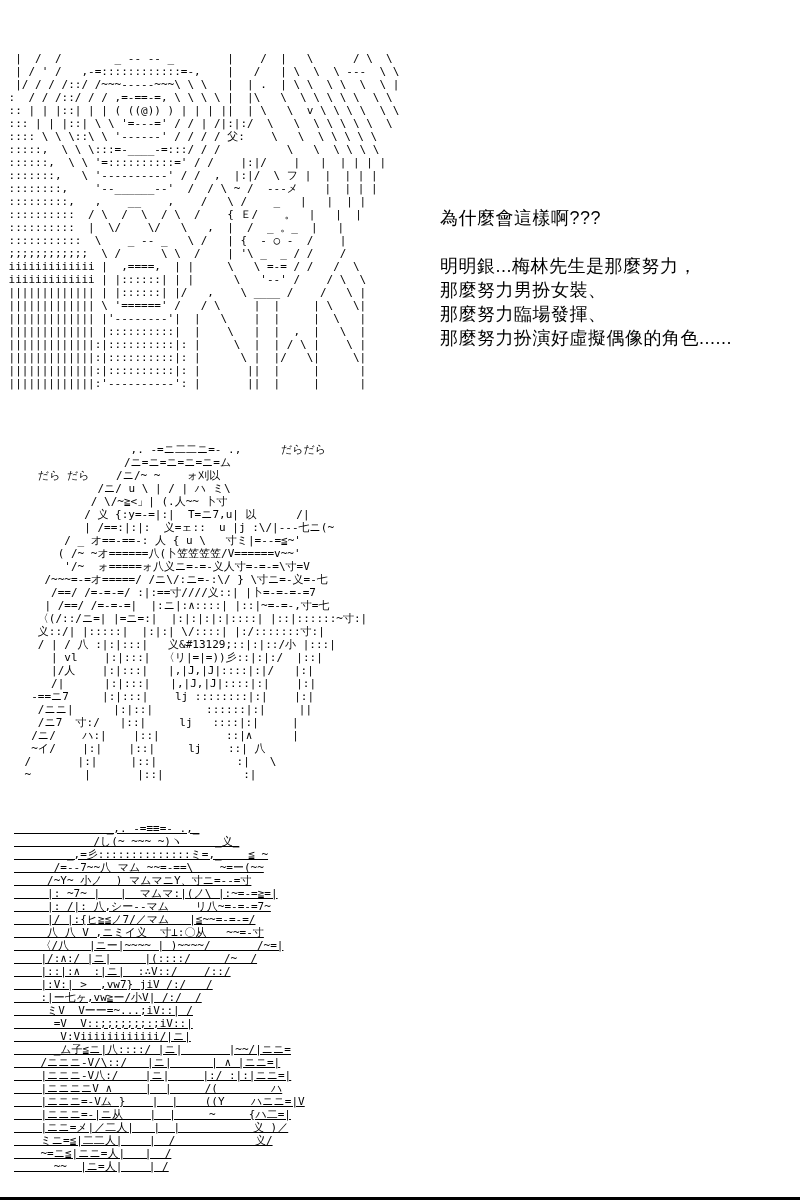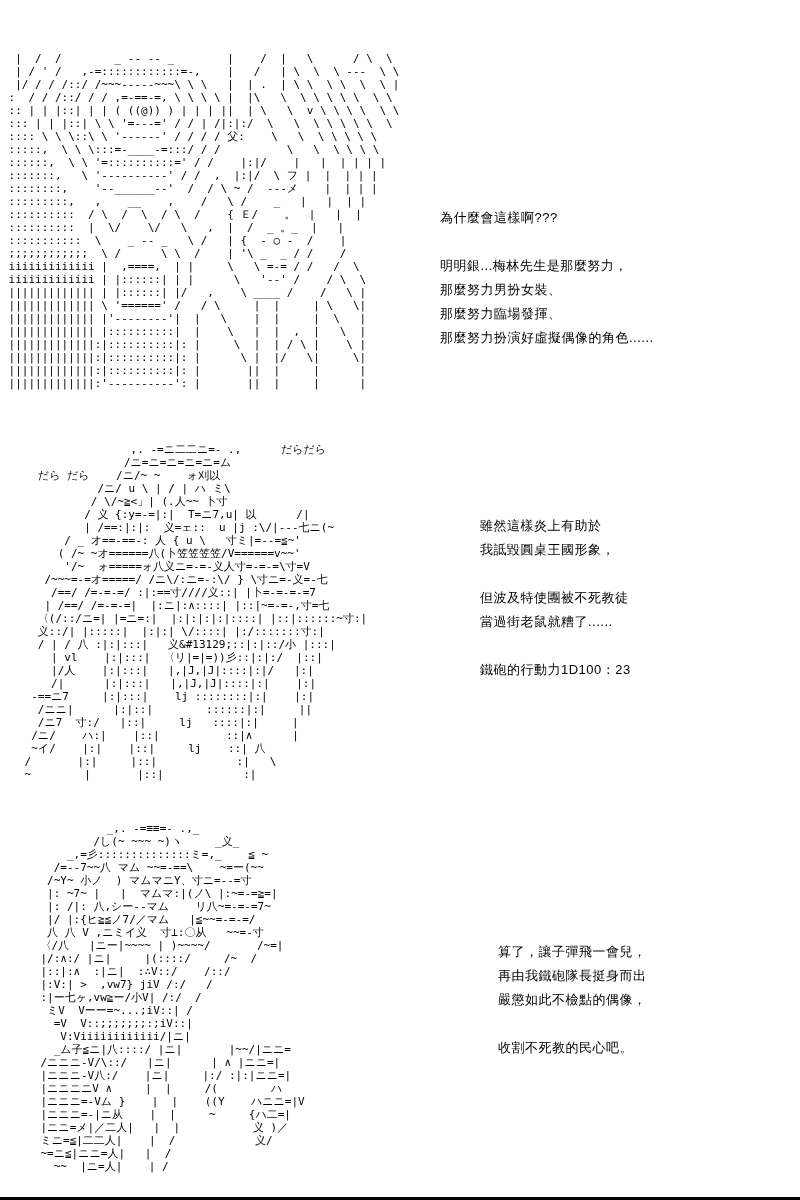--- a/index.html
+++ b/index.html
@@ -17,31 +17,31 @@
     margin: 0;
     font-family: "DejaVu Sans Mono", monospace;
     font-size: 11px;
     line-height: 13px;
     color: #000000;
     white-space: pre;
     letter-spacing: 0;
   }
   .dialogue {
     position: absolute;
-    font-size: 13px;
+    font-size: 18px;
     line-height: 24px;
     color: #000000;
     white-space: pre-line;
     letter-spacing: 0.5px;
   }
   .aa1 { left: 2px;  top: 52px;  }
   .d1  { left: 440px; top: 206px; }
   .aa2 { left: 18px;  top: 443px; }
   .d2  { left: 480px; top: 514px; }
-  .aa3 { left: 14px; top: 822px; }
+  .aa3 { left: 14px; top: 822px; text-decoration: underline; }
   .d3  { left: 498px; top: 940px; }
   .bottom-line {
     position: absolute;
     left: 0; right: 0; bottom: 0;
     height: 3px;
     background: #000000;
   }
 </style>
 </head>
 <body>
@@ -102,27 +102,20 @@
      |/人    |:|:::|   |,|J,|J|::::|:|/   |:|
      /|      |:|:::|   |,|J,|J|::::|:|    |:|
   -==ニ7     |:|:::|    lj ::::::::|:|    |:|
    /ニニ|      |:|::|        ::::::|:|     ||
    /ニ7  寸:/   |::|     lj   ::::|:|     |
   /ニ/    ハ:|    |::|          ::|∧      |
   ~イ/    |:|    |::|     lj    ::| 八
  /       |:|     |::|            :|   \
  ~        |       |::|            :|</pre>
 
-  <div class="dialogue d2">雖然這樣炎上有助於
-我詆毀圓桌王國形象，
-
-但波及特使團被不死教徒
-當過街老鼠就糟了......
-
-鐵砲的行動力1D100：23</div>
 
   <pre class="aa aa3">              _,. -=≡≡=- .,_
             /し(~ ~~~ ~)ヽ     _义_
         _,=彡::::::::::::::ミ=,_    ≦ ~
       /=--7~~八 マム ~~=-==\    ~=ー(~~
      /~Y~ 小ノ  ) マムマニY、寸ニ=--=寸
      |: ~7~ |   |  マムマ:|(ノ\ |:~=-=≧=|
      |: /|: 八,シー--マム    リ八~=-=-=7~
      |/ |:{ヒ≧≦ノ7/／マム   |≦~~=-=-=/
      八 八 V ,ニミイ义  寸⊥:〇从   ~~=-寸
@@ -138,21 +131,16 @@
     /ニニニ-V/\::/   |ニ|      | ∧ |ニニ=|
     |ニニニ-V八:/    |ニ|     |:/ :|:|ニニ=|
     |ニニニニV ∧     |  |     /(        ハ
     |ニニニ=-Vム }    |  |    ((Y    ハニニ=|V
     |ニニニ=-|ニ从    |  |     ~     {ハ二=|
     |ニニ=メ|／二人|   |  |           义 )／
     ミニ=≦|二二人|    |  /            义/
     ~=ニ≦|ニニ=人|   |  /
       ~~  |ニ=人|    | /</pre>
 
-  <div class="dialogue d3">算了，讓子彈飛一會兒，
-再由我鐵砲隊長挺身而出
-嚴懲如此不檢點的偶像，
-
-收割不死教的民心吧。</div>
 
   <div class="bottom-line"></div>
 
 </div>
 
 </body></html>

